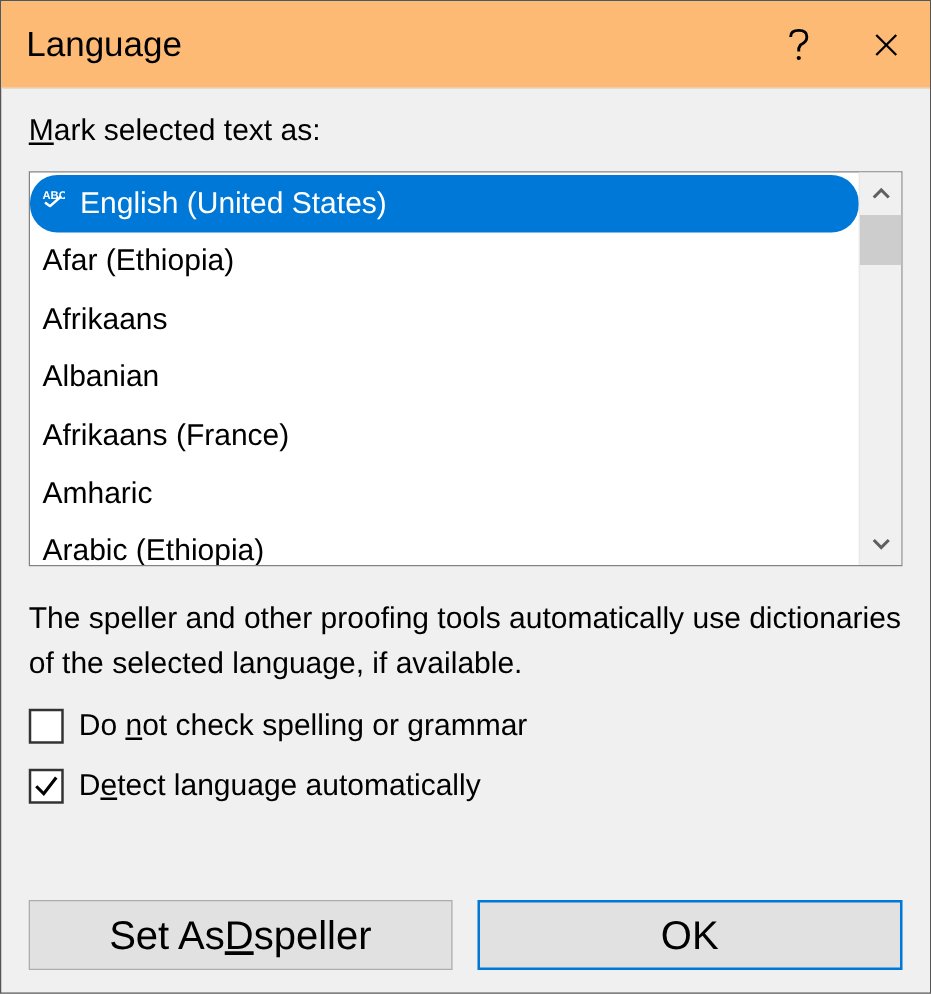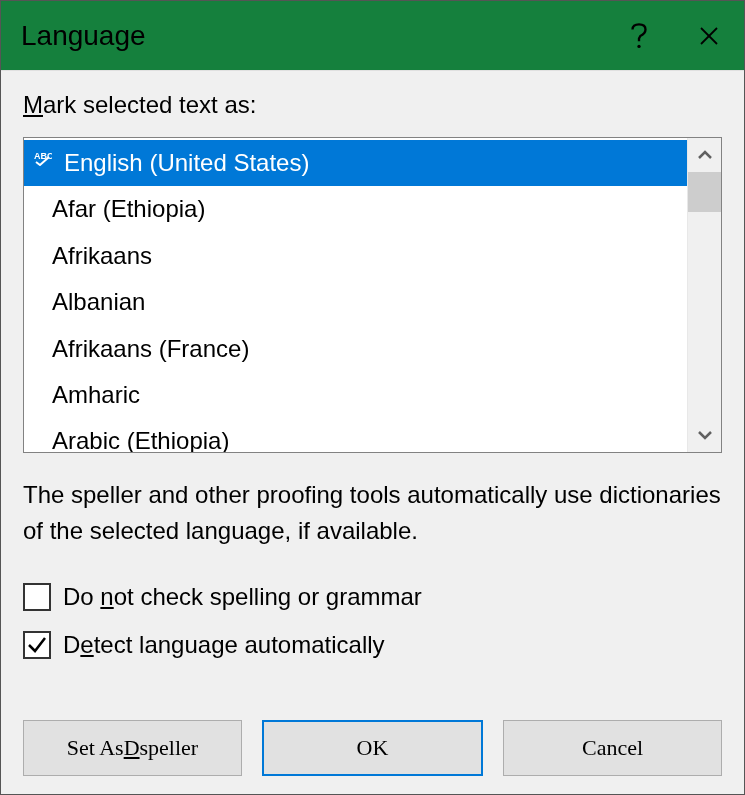--- a/index.html
+++ b/index.html
@@ -14,21 +14,21 @@
     }
     .dialog {
       width: 745px;
       height: 795px;
       background: #f0f0f0;
       border: 1px solid #555;
       display: flex;
       flex-direction: column;
     }
     .titlebar {
-      background: #15803d;
+      background: #fdba74;
       height: 70px;
       display: flex;
       align-items: center;
       padding: 0 0 0 20px;
       border-bottom: 1px solid #e0e0e0;
     }
     .title {
       font-size: 28px;
       color: #000;
       flex: 1;
@@ -61,24 +61,25 @@
       height: 316px;
     }
     .listbox {
       flex: 1;
       overflow: hidden;
       position: relative;
       padding: 2px 0;
     }
     .list-item {
       font-size: 24px;
-      padding: 4px 28px;
+      padding: 4px 10px;
       color: #000;
       line-height: 1.6;
       white-space: nowrap;
+      border-radius: 22px;
     }
     .list-item.selected {
       background: #0078d7;
       color: #fff;
       padding-left: 40px;
       position: relative;
     }
     .spell-icon {
       position: absolute;
       left: 10px;
@@ -111,21 +112,21 @@
       height: 40px;
       background: #cdcdcd;
     }
     .description {
       font-size: 24px;
       color: #000;
       margin-top: 24px;
       line-height: 1.5;
     }
     .checkboxes {
-      margin-top: 34px;
+      margin-top: 18px;
     }
     .checkbox-row {
       display: flex;
       align-items: center;
       margin-bottom: 20px;
     }
     .checkbox {
       width: 28px;
       height: 28px;
       border: 2px solid #333;
@@ -144,26 +145,26 @@
       display: flex;
       justify-content: space-between;
       margin-top: auto;
       gap: 20px;
     }
     .btn {
       flex: 1;
       height: 56px;
       background: #e1e1e1;
       border: 1px solid #adadad;
-      font-size: 22px;
-      color: #000;
-      display: flex;
-      align-items: center;
-      justify-content: center;
-      font-family: Liberation Serif, serif;
+      font-size: 32px;
+      color: #000;
+      display: flex;
+      align-items: center;
+      justify-content: center;
+      font-family: Liberation Sans, sans-serif;
     }
     .btn.primary {
       border: 2px solid #0078d7;
     }
   </style>
 </head>
 <body>
 
 <div class="dialog">
   <div class="titlebar">
@@ -242,16 +243,15 @@
       </div>
     </div>
 
     <div class="button-row">
       <button class="btn">
         <span>Set As </span>
           <span class="underline">D</span>
           <span>speller</span>
       </button>
       <button class="btn primary">OK</button>
-      <button class="btn">Cancel</button>
     </div>
   </div>
 </div>
 
 </body></html>

